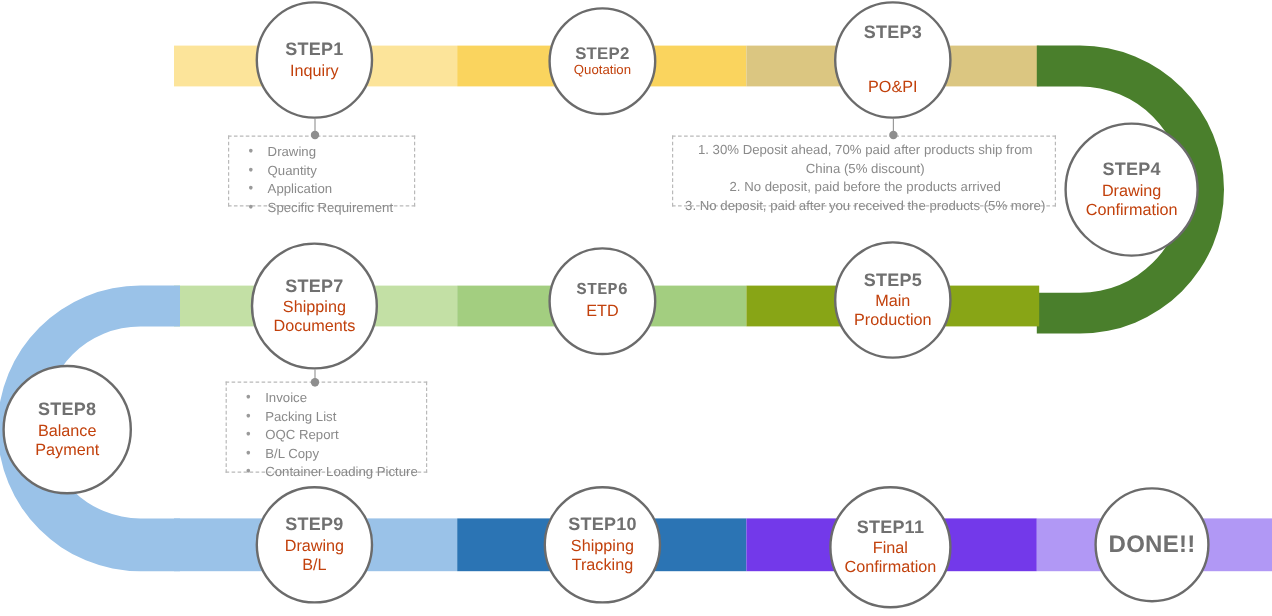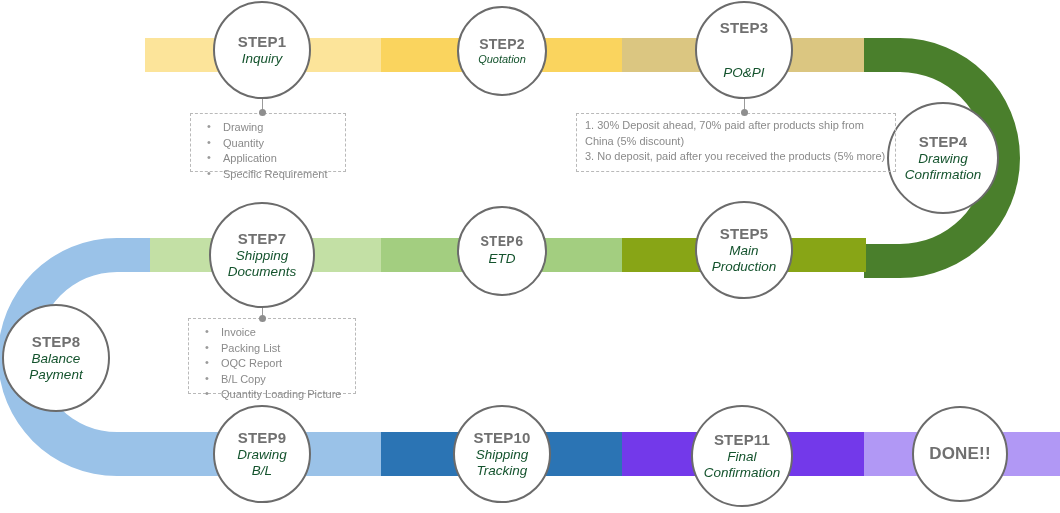--- a/index.html
+++ b/index.html
@@ -38,29 +38,28 @@
     z-index: 5;
   }
   .node .node-title {
     font-weight: bold;
     font-size: 15px;
     letter-spacing: 0.2px;
     color: #707070;
     line-height: 1.15;
   }
   .node .node-sub {
-    font-style: italic;
     font-size: 13.5px;
-    color: #14532d;
+    color: #c2410c;
     line-height: 1.2;
     margin-top: 1px;
     white-space: pre-line;
   }
   .node.done .node-title {
-    font-size: 17px;
+    font-size: 20px;
   }
   .callout {
     position: absolute;
     border: 1px dashed #b9b9b9;
     background: transparent;
     box-sizing: border-box;
     z-index: 6;
     padding: 6px 8px 6px 10px;
   }
   .callout ul {
@@ -223,31 +222,32 @@
 
   <div class="callout" style="left:190px; top:113px; width:156px; height:59px;">
     <ul>
       <li>Drawing</li>
       <li>Quantity</li>
       <li>Application</li>
       <li>Specific Requirement</li>
     </ul>
   </div>
 
-  <div class="callout plain" style="left:576px; top:113px; width:320px; height:59px; padding:4px 6px 4px 8px;">
+  <div class="callout plain" style="left:560px; top:113px; width:320px; height:59px; padding:4px 6px 4px 8px;text-align:center;">
     <ul>
       <li>1. 30% Deposit ahead, 70% paid after products ship from</li>
       <li>China (5% discount)</li>
+      <li>2. No deposit, paid before the products arrived</li>
       <li>3. No deposit, paid after you received the products (5% more)</li>
     </ul>
   </div>
 
   <div class="callout" style="left:188px; top:318px; width:168px; height:76px;">
     <ul>
       <li>Invoice</li>
       <li>Packing List</li>
       <li>OQC Report</li>
       <li>B/L Copy</li>
-      <li>Quantity Loading Picture</li>
+      <li>Container Loading Picture</li>
     </ul>
   </div>
 
 </div>
 
 </body></html>

